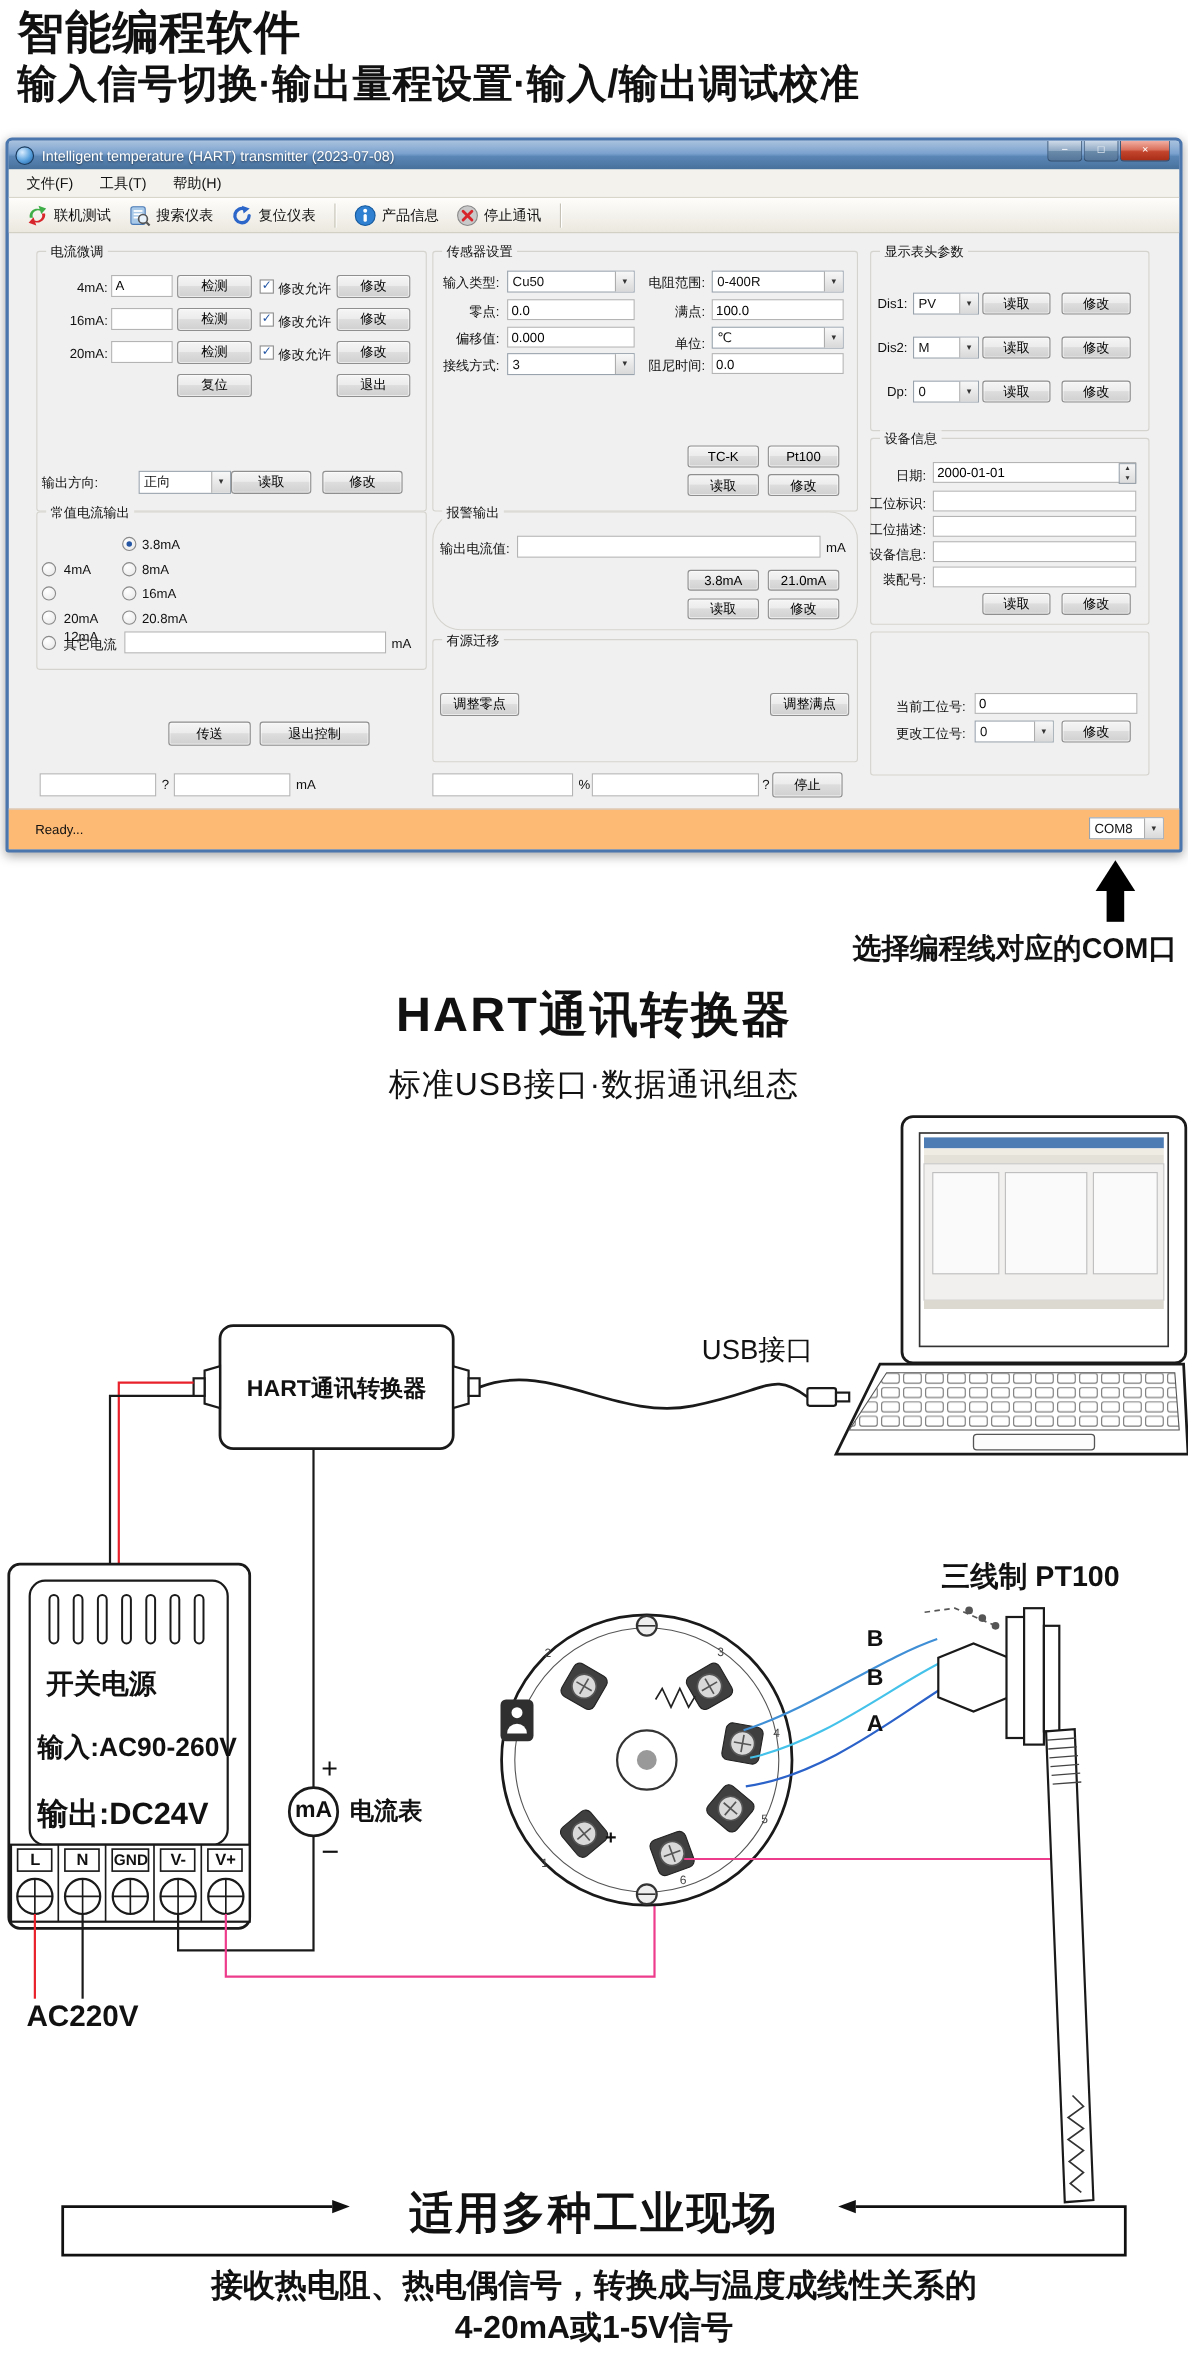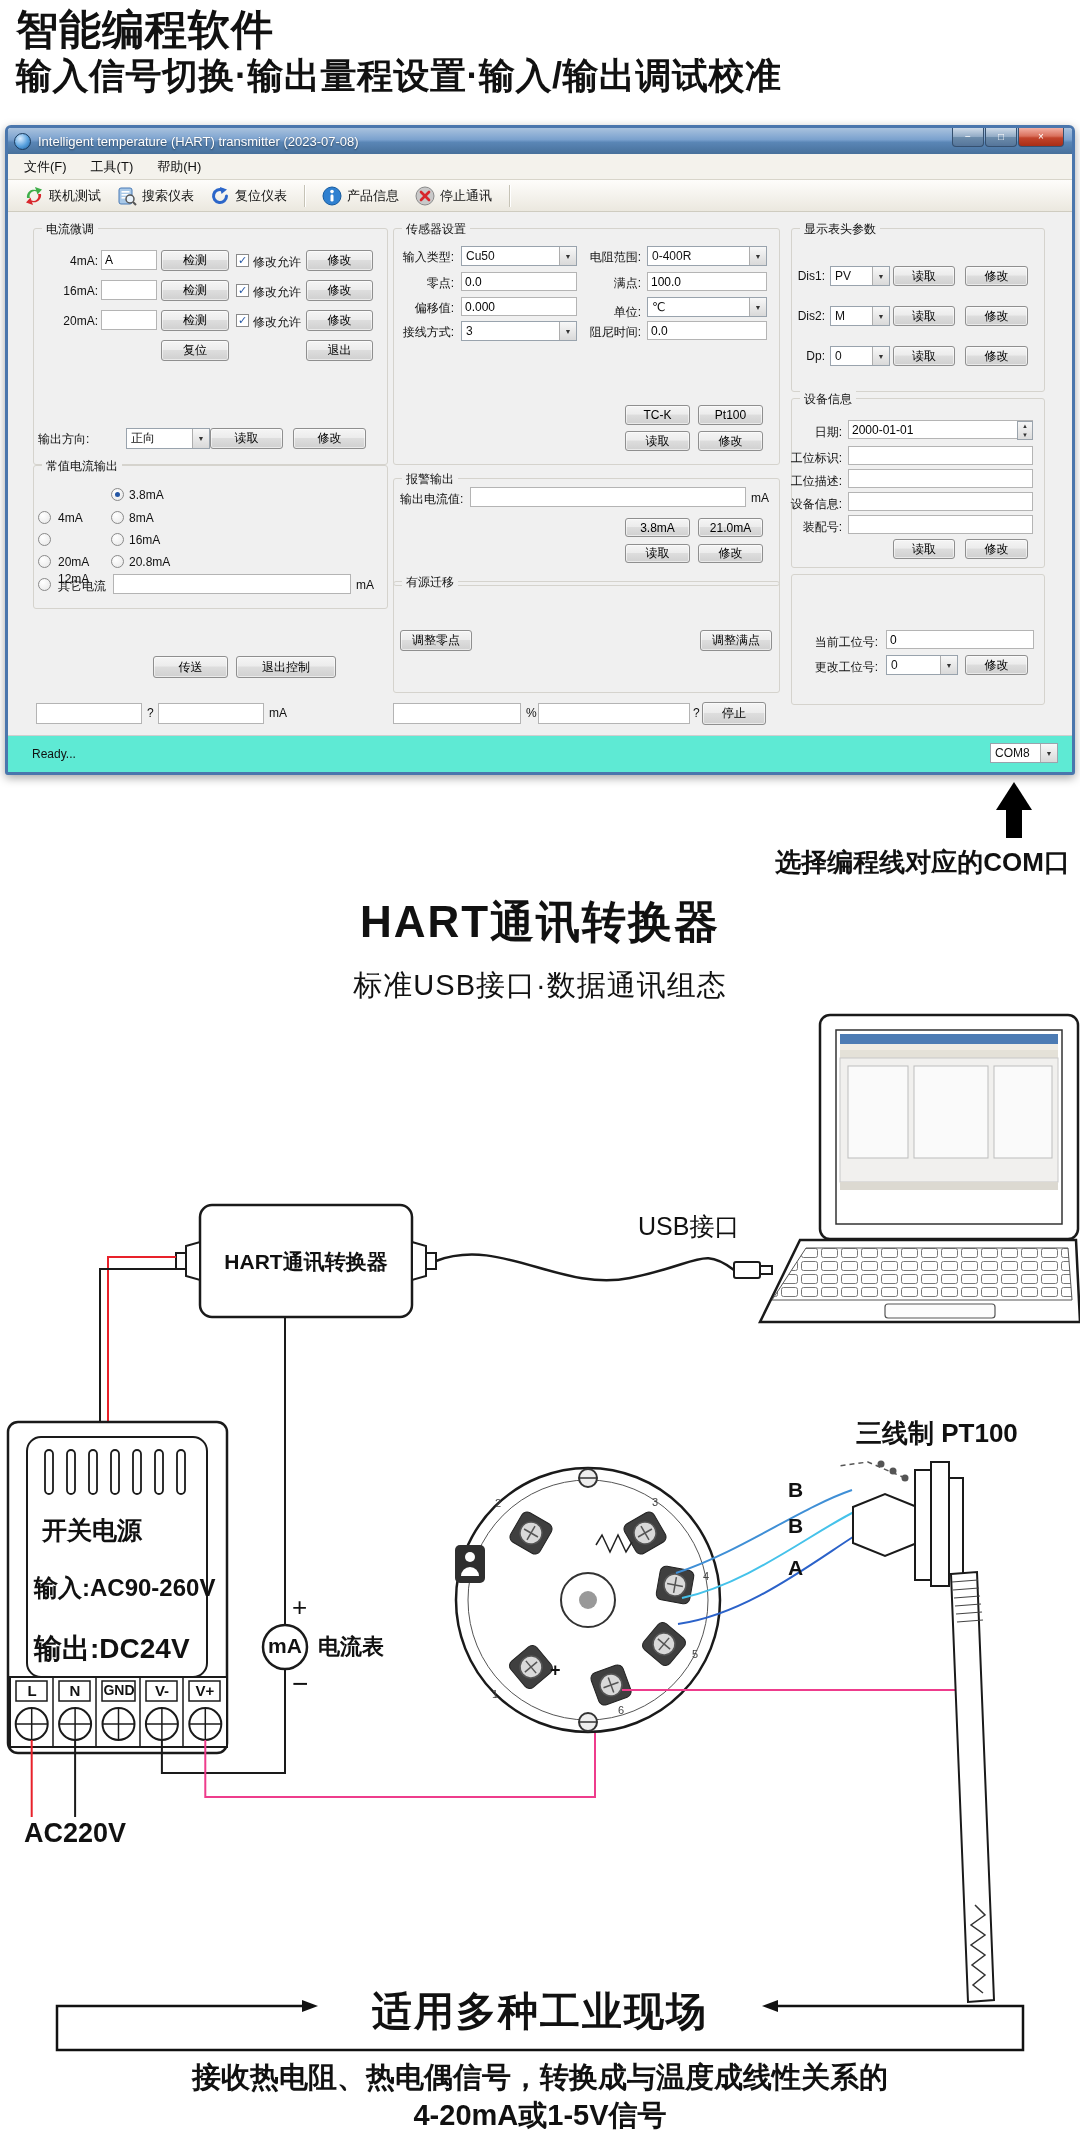--- a/index.html
+++ b/index.html
@@ -41,21 +41,21 @@
   .dd-v{padding-left:4px;white-space:nowrap;}
   .dd-a{margin-left:auto;width:16px;align-self:stretch;display:flex;align-items:center;justify-content:center;
         font-size:7px;color:#333;background:linear-gradient(#f8f8f8,#d9d9d9);border-left:1px solid #adadad;}
   .chk{position:absolute;width:13px;height:13px;background:#fff;border:1px solid #8a8a8a;display:flex;align-items:center;
        justify-content:center;font-size:11px;line-height:1;color:#2456a4;font-weight:700;box-sizing:border-box;}
   .rad{position:absolute;width:13px;height:13px;border-radius:50%;border:1px solid #8a8a8a;
        background:radial-gradient(circle at 35% 30%,#fff,#e6e6e6);box-sizing:border-box;}
   .rad.sel::after{content:"";position:absolute;left:3px;top:3px;width:5px;height:5px;border-radius:50%;background:#2456a4;}
   .spin{position:absolute;width:14px;display:flex;flex-direction:column;border:1px solid #9aa3ac;background:linear-gradient(#f6f6f6,#dcdcdc);}
   .spin span{flex:1;font-size:6px;line-height:9px;text-align:center;color:#333;}
-  .statusbar{position:absolute;left:0;bottom:0;width:100%;height:36px;border-top:1px solid #cfcfcf;background:#5eead4;}
+  .statusbar{position:absolute;left:0;bottom:0;width:100%;height:36px;border-top:1px solid #cfcfcf;background:#fdba74;}
   
   .com-arrow-head{left:996px;top:782px;width:0;height:0;border-left:18px solid transparent;border-right:18px solid transparent;border-bottom:28px solid #000;}
   .com-arrow-stem{left:1006px;top:808px;width:16px;height:30px;background:#000;}
   .com-note{left:560px;top:845px;width:510px;text-align:right;font-size:26px;font-weight:600;}
   
   .sec-title{left:0;top:893px;width:1080px;text-align:center;font-size:44px;font-weight:600;letter-spacing:2px;}
   .sec-sub{left:0;top:966px;width:1080px;text-align:center;font-size:29px;font-weight:500;letter-spacing:1px;}
   
   .dlab{position:absolute;white-space:nowrap;color:#111;}
   
@@ -231,21 +231,21 @@
       <span class="dd-v">3</span>
       <span class="dd-a">▼</span>
     </div>
     <div class="lblr" style="left:573px;top:196px;width:60px;">阻尼时间:</div>
     <input class="inp" style="left: 639px; top: 193px; width: 120px; height: 19px;" value="0.0">
     <button class="btn" style="left:617px;top:277px;width:65px;height:20px;">TC-K</button>
     <button class="btn" style="left:690px;top:277px;width:65px;height:20px;">Pt100</button>
     <button class="btn" style="left:617px;top:303px;width:65px;height:20px;">读取</button>
     <button class="btn" style="left:690px;top:303px;width:65px;height:20px;">修改</button>
 
-    <div class="grp" style="left:385px;top:350px;width:385px;height:106px;">
+    <div class="grp" style="left:385px;top:337px;width:385px;height:106px;border-radius:26px;">
       <span class="cap">报警输出</span>
     </div>
     <div class="lbl" style="left:392px;top:363px;">输出电流值:</div>
     <input class="inp" style="left: 462px; top: 359px; width: 276px; height: 20px;" value="">
     <span class="lbl" style="left:743px;top:363px;">mA</span>
     <button class="btn" style="left:617px;top:390px;width:65px;height:19px;">3.8mA</button>
     <button class="btn" style="left:690px;top:390px;width:65px;height:19px;">21.0mA</button>
     <button class="btn" style="left:617px;top:416px;width:65px;height:19px;">读取</button>
     <button class="btn" style="left:690px;top:416px;width:65px;height:19px;">修改</button>
 

